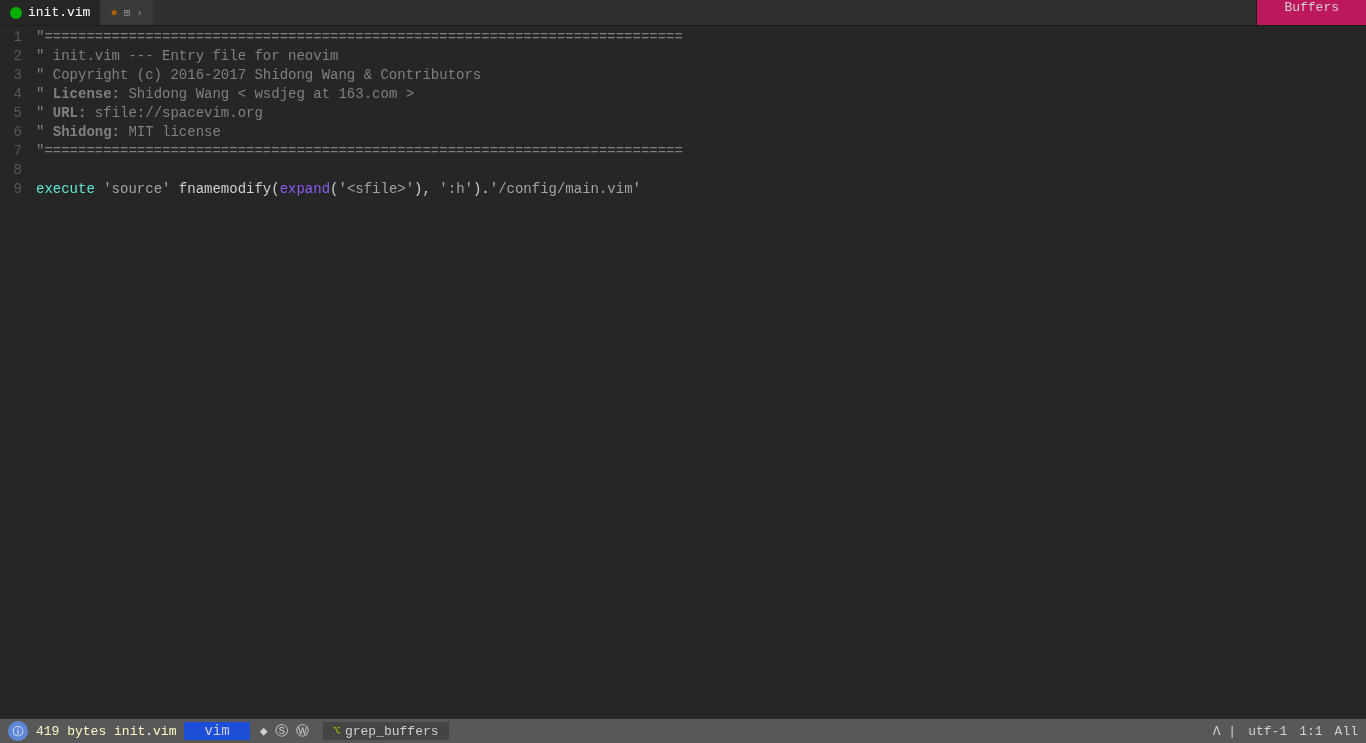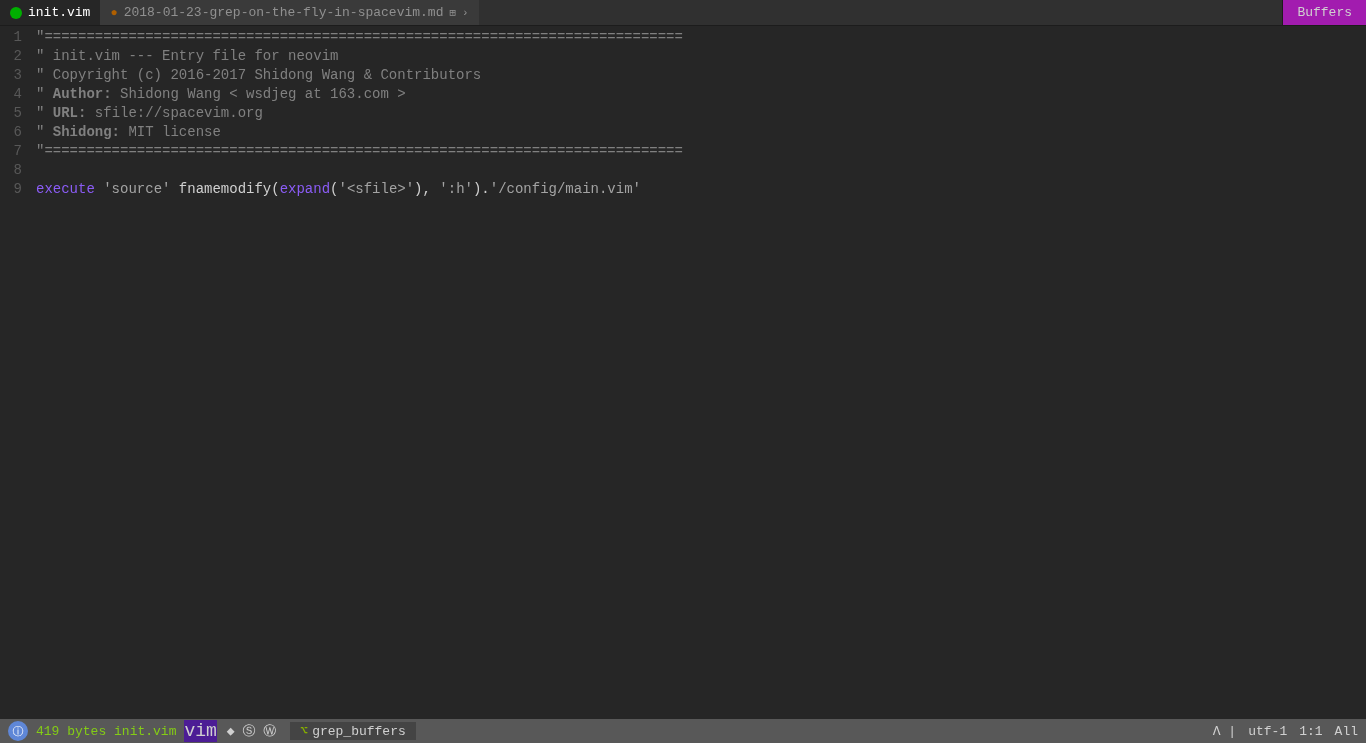--- a/index.html
+++ b/index.html
@@ -59,25 +59,25 @@
       border-radius: 50%;
     }
 
     .tab-modified {
       color: #af5f00;
       font-size: 12px;
     }
 
     .buffers-btn {
       margin-left: auto;
-      padding: 0 14px;
+      padding: 0 27px;
       height: 100%;
       display: flex;
-      align-items: center;
-      background-color: #a21caf;
+      align-items: flex-start;
+      background-color: #be185d;
       color: #d0d0d0;
       font-size: 13px;
       cursor: pointer;
       border-left: 1px solid #1c1c1c;
     }
 
     
     .editor-area {
       flex: 1;
       background-color: #262626;
@@ -113,21 +113,21 @@
     .comment {
       color: #808080;
     }
 
     .comment-bold {
       color: #808080;
       font-weight: bold;
     }
 
     .keyword-execute {
-      color: #8b5cf6;
+      color: #5eead4;
       margin-top: 17px;
     }
 
     .keyword-string {
       color: #a3a3a3;
     }
 
     .keyword-expand {
       color: #8b5cf6;
     }
@@ -161,28 +161,28 @@
       width: 20px;
       height: 20px;
       background-color: #5f87d7;
       color: #ffffff;
       font-size: 11px;
       border-radius: 50%;
       flex-shrink: 0;
     }
 
     .status-info {
-      color: #84cc16;
+      color: #fef9c3;
     }
 
     .status-mode {
-      background-color: #4c1d95;
-      color: #d0d0d0;
-      padding: 1px 0;
-      font-size: 18px;
+      background-color: #1d4ed8;
+      color: #d0d0d0;
+      padding: 1px 20px;
+      font-size: 14px;
     }
 
     .status-plugin {
       display: flex;
       align-items: center;
       background-color: #444444;
       color: #d0d0d0;
       padding: 1px 10px;
       font-size: 13px;
       margin-left: 4px;
@@ -207,21 +207,20 @@
 
 <div class="tab-bar">
 
   <div class="tab active">
     <span class="tab-icon-vim"></span>
     <span>init.vim</span>
   </div>
 
   <div class="tab inactive">
     <span class="tab-modified">●</span>
-    <span>2018-01-23-grep-on-the-fly-in-spacevim.md</span>
     <span style="font-size:11px;color:#909090;">⊞</span>
     <span style="font-size:11px;color:#909090;">›</span>
   </div>
   <div class="buffers-btn">
     <span>Buffers</span>
   </div>
 </div>
 
 <div class="editor-area">
 
@@ -235,21 +234,21 @@
     <span class="line-content comment">" init.vim --- Entry file for neovim</span>
   </div>
 
   <div class="code-line">
     <span class="line-number">3</span>
     <span class="line-content comment">" Copyright (c) 2016-2017 Shidong Wang &amp; Contributors</span>
   </div>
 
   <div class="code-line">
     <span class="line-number">4</span>
-    <span class="line-content"><span class="comment">" </span><span class="comment-bold">Author:</span><span class="comment"> Shidong Wang &lt; wsdjeg at 163.com &gt;</span></span>
+    <span class="line-content"><span class="comment">" </span><span class="comment-bold">License:</span><span class="comment"> Shidong Wang &lt; wsdjeg at 163.com &gt;</span></span>
   </div>
 
   <div class="code-line">
     <span class="line-number">5</span>
     <span class="line-content"><span class="comment">" </span><span class="comment-bold">URL:</span><span class="comment"> sfile://spacevim.org</span></span>
   </div>
 
   <div class="code-line">
     <span class="line-number">6</span>
     <span class="line-content"><span class="comment">" </span><span class="comment-bold">Shidong:</span><span class="comment"> MIT license</span></span>

